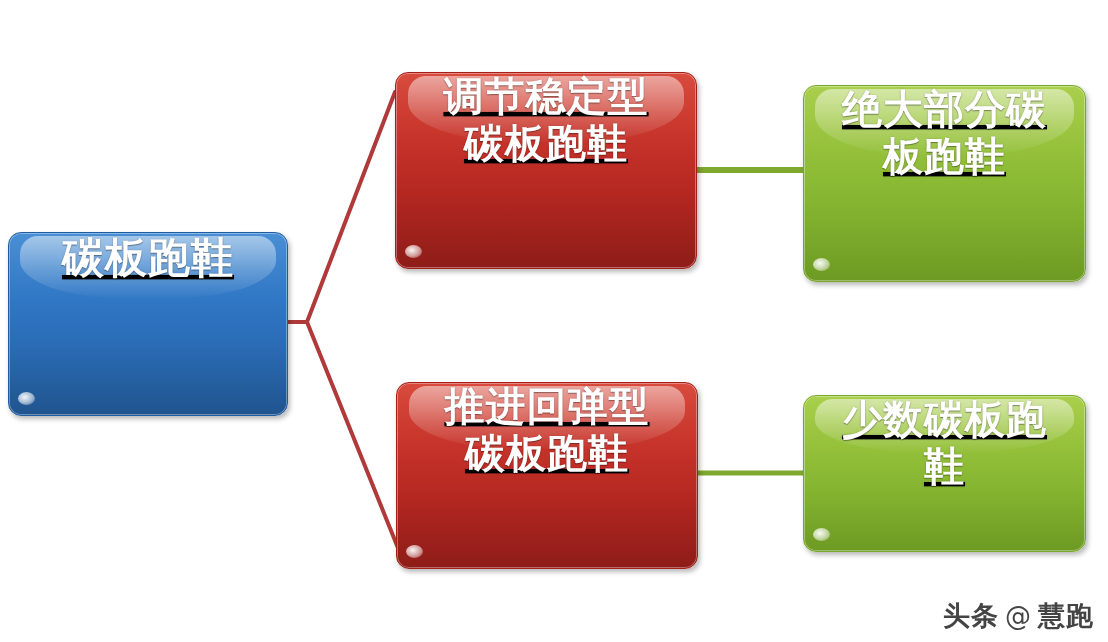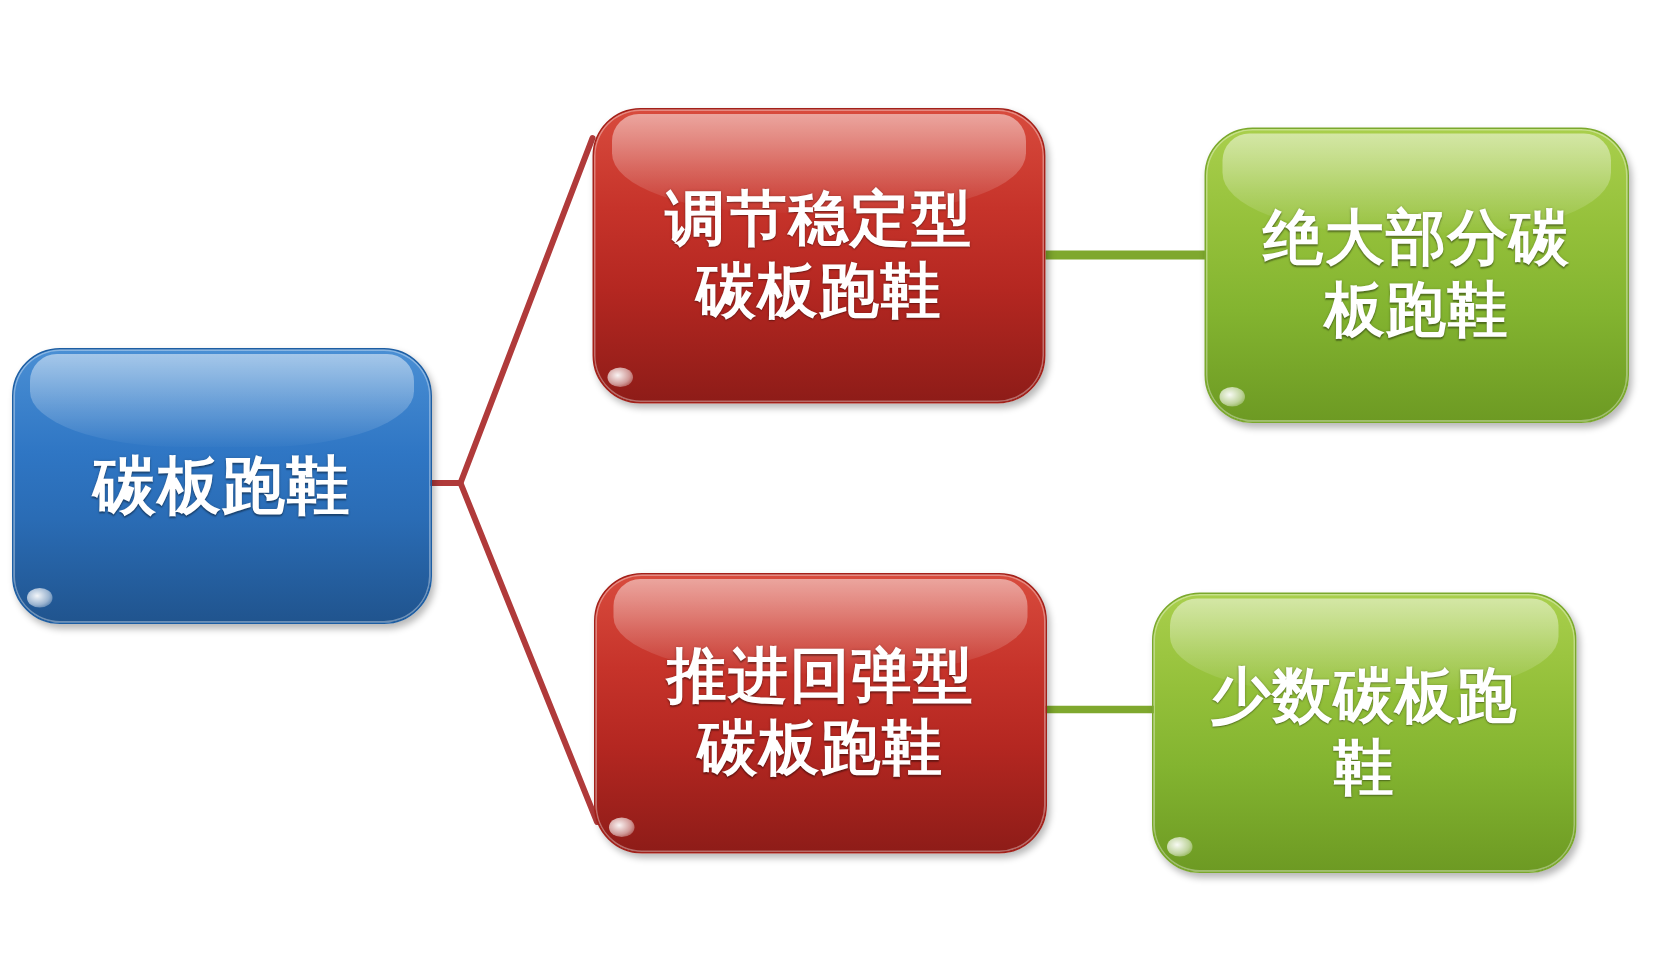--- a/index.html
+++ b/index.html
@@ -29,30 +29,31 @@
     left: 0; top: 0;
     width: 1108px;
     height: 642px;
     z-index: 1;
   }
 
   
   .node {
     position: absolute;
     z-index: 2;
-    border-radius: 32px;
+    border-radius: 13px;
     box-sizing: border-box;
     display: flex;
-    align-items: center;
+    align-items: flex-start;
     justify-content: center;
     text-align: center;
     overflow: hidden;
     box-shadow:
       2px 3px 5px rgba(0,0,0,0.28),
       0 0 0 1px rgba(255,255,255,0.35) inset;
+    text-decoration: underline;
   }
   .node .label {
     position: relative;
     z-index: 3;
     color: #ffffff;
     font-weight: 700;
     line-height: 1.18;
     letter-spacing: 1px;
     padding: 0 10px;
     text-shadow:
@@ -113,21 +114,21 @@
 
   
   #node-root   { left: 8px;  top: 232px; width: 280px; height: 184px; }
   #node-root   .label { font-size: 42px; }
 
   #node-mid-top    { left: 395px; top: 72px;  width: 302px; height: 197px; }
   #node-mid-bottom { left: 396px; top: 382px; width: 302px; height: 187px; }
   #node-mid-top .label, #node-mid-bottom .label { font-size: 40px; }
 
   #node-leaf-top    { left: 803px; top: 72px;  width: 283px; height: 197px; }
-  #node-leaf-bottom { left: 768px; top: 382px; width: 283px; height: 187px; }
+  #node-leaf-bottom { left: 803px; top: 382px; width: 283px; height: 157px; }
   #node-leaf-top .label, #node-leaf-bottom .label { font-size: 40px; }
 
   
   #watermark {
     position: absolute;
     right: 14px;
     bottom: 8px;
     z-index: 5;
     display: flex;
     align-items: center;
@@ -177,14 +178,19 @@
   <div class="node green" id="node-leaf-top">
     <span class="label">绝大部分碳
 板跑鞋</span>
   </div>
 
   <div class="node green" id="node-leaf-bottom">
     <span class="label">少数碳板跑
 鞋</span>
   </div>
 
+  <div id="watermark">
+    <span>头条</span>
+    <span class="at">@</span>
+    <span>慧跑</span>
+  </div>
 
 </div>
 
 </body></html>

